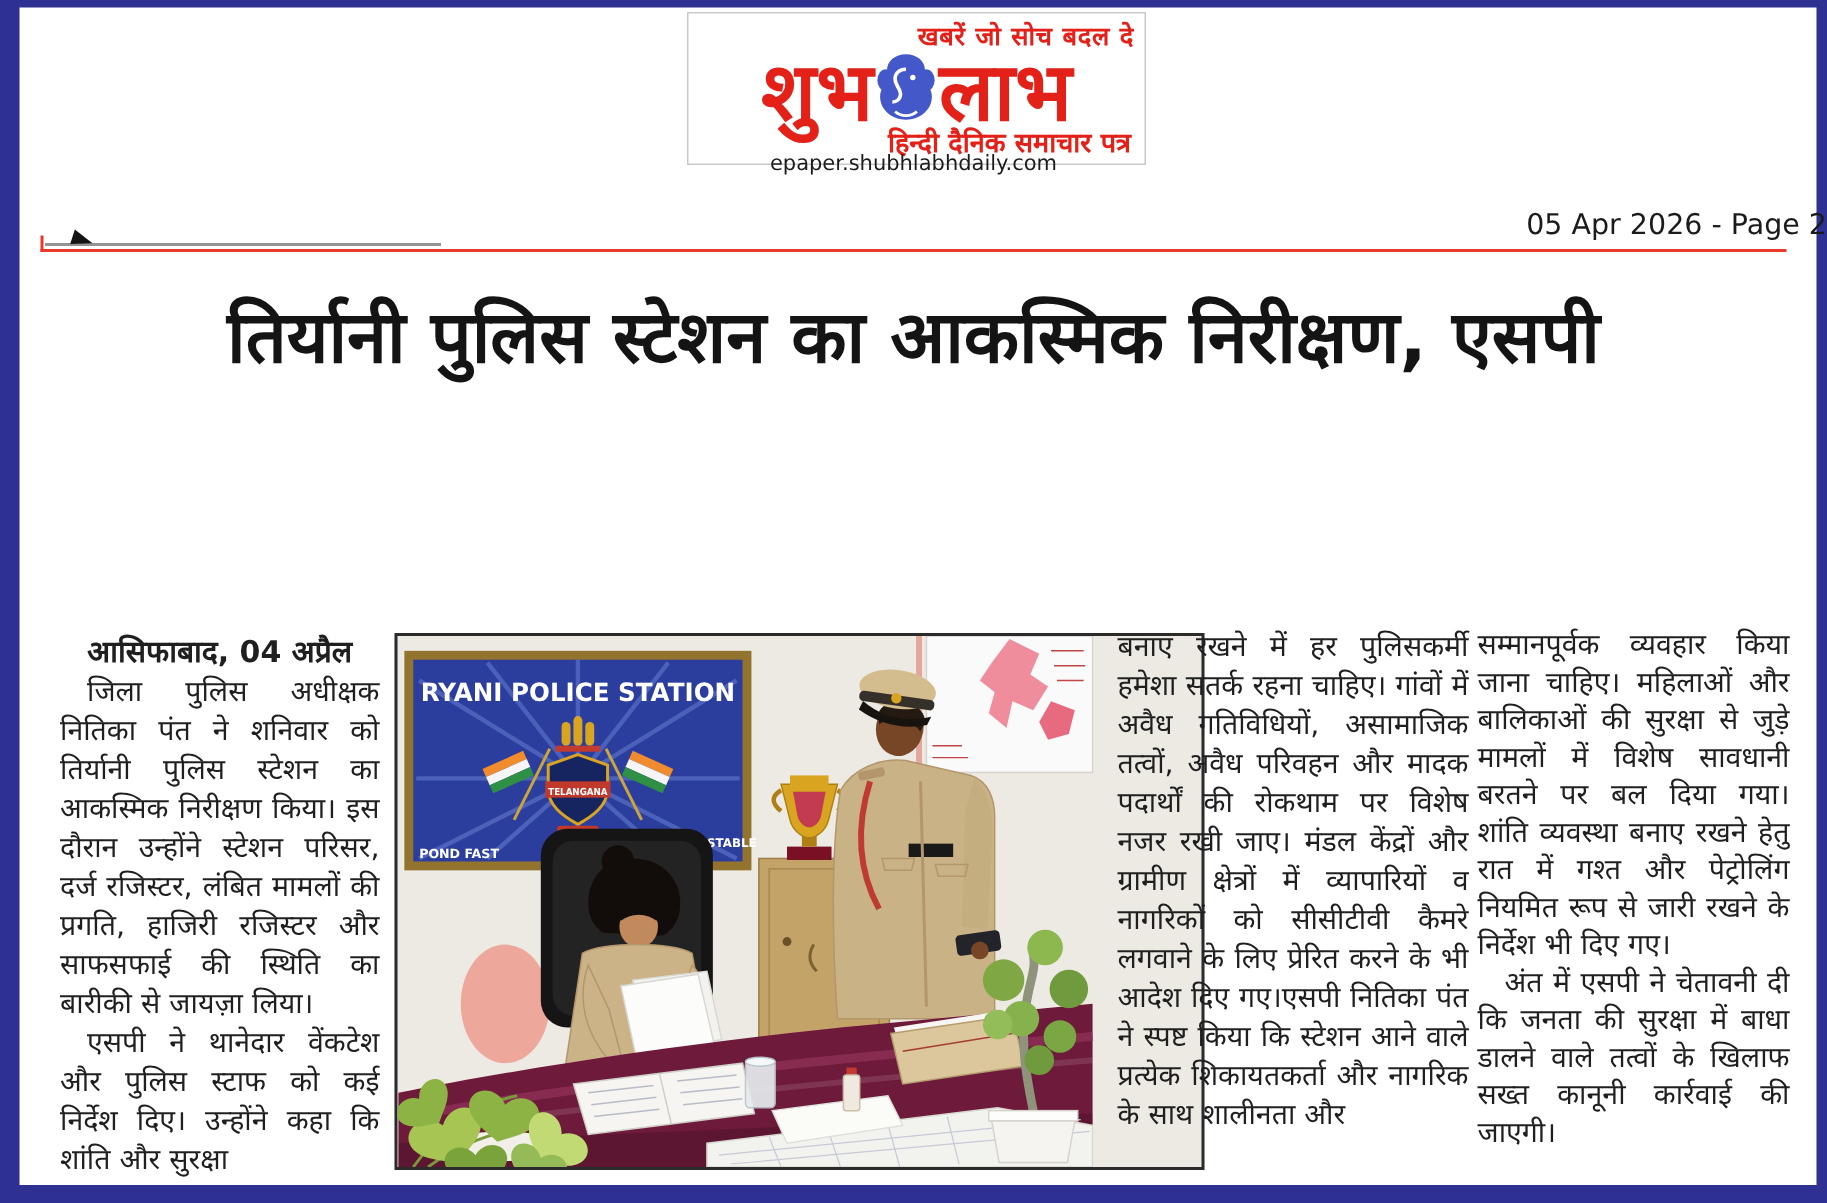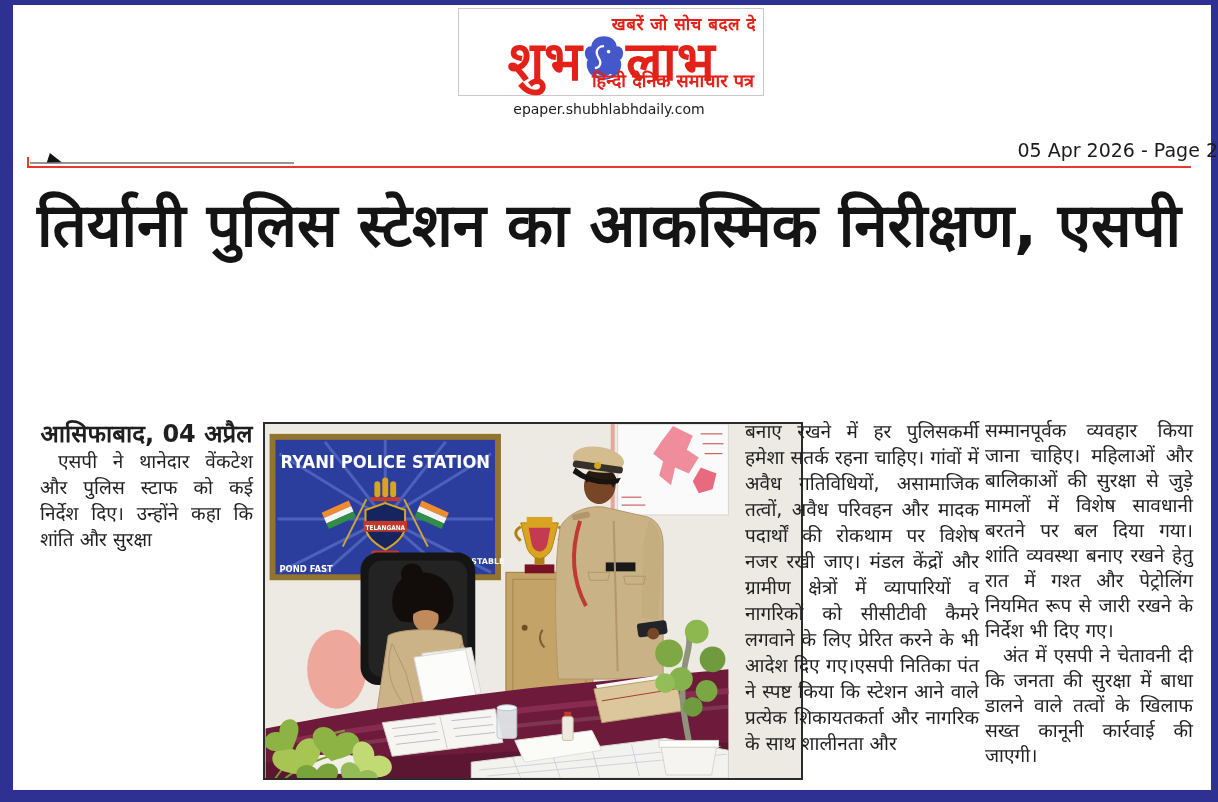--- a/index.html
+++ b/index.html
@@ -8,21 +8,21 @@
     position:relative;width:1218px;height:802px;background:#ffffff;
     overflow:hidden;font-family:"DejaVu Sans","Liberation Sans",sans-serif;
   }
   .frame{position:absolute;background:#2e3192;}
   .frame-top{left:0;top:0;width:100%;height:5px;}
   .frame-bottom{left:0;bottom:0;width:100%;height:12px;}
   .frame-left{left:0;top:0;width:13px;height:100%;}
   .frame-right{right:0;top:0;width:7px;height:100%;}
 
   
-  .masthead{position:absolute;left:458px;top:8px;width:306px;height:88px;
+  .masthead{position:absolute;left:458px;top:8px;width:306px;height:102px;
     border:1px solid #c9c9c9;background:#fff;}
   .tagline{position:absolute;top:3px;right:7px;color:#e32119;font-weight:bold;
     font-size:17px;letter-spacing:.5px;}
   .title-row{position:absolute;top:24px;left:0;width:100%;display:flex;
     align-items:flex-start;justify-content:center;gap:1px;}
   .title-word{color:#e32119;font-size:54px;font-weight:bold;line-height:58px;}
   .ganesha{width:40px;height:50px;margin:0 1px;}
   .subtitle{position:absolute;bottom:3px;right:9px;color:#e32119;
     font-weight:bold;font-size:18px;}
 
@@ -34,29 +34,29 @@
   
   .scan-line{position:absolute;left:30px;top:162px;width:264px;height:2px;background:#949494;}
   .cursor-arrow{position:absolute;left:48px;top:155px;width:0;height:0;
     border-top:5px solid transparent;border-bottom:5px solid transparent;
     border-left:14px solid #141414;transform:rotate(18deg);}
   .red-rule{position:absolute;left:27px;top:166px;width:1164px;height:2px;background:#e8392b;}
   .red-tick{position:absolute;left:27px;top:157px;width:2px;height:11px;background:#e8392b;}
 
   
   .headline{position:absolute;left:20px;top:172px;width:1178px;text-align:center;
-    color:#141414;font-weight:bold;font-size:60px;line-height:106px;white-space:nowrap;}
+    color:#141414;font-weight:bold;font-size:48px;line-height:106px;white-space:nowrap;}
 
   
   .story-col{position:absolute;font-size:19px;line-height:26px;color:#1f1f1f;
     text-align:justify;}
   .col1{left:40px;top:420px;width:213px;}
   .col3{left:745px;top:418px;width:234px;}
   .col4{left:985px;top:418px;width:208px;line-height:25px;}
-  .dateline{font-weight:bold;text-align:center;font-size:24px;line-height:28px;}
+  .dateline{font-weight:bold;text-align:center;font-size:20px;line-height:28px;}
   .para{margin:0;}
   .para.indent{text-indent:18px;}
 
   
   .photo{position:absolute;left:263px;top:422px;width:540px;height:358px;
     border:2px solid #2b2b2b;background:#edeae4;}
   .photo svg{display:block;}
 </style>
 </head>
 <body>
@@ -92,20 +92,21 @@
   <div class="cursor-arrow"></div>
   <div class="red-tick"></div>
   <div class="red-rule"></div>
 
   <div class="headline">
     <div>तिर्यानी पुलिस स्टेशन का आकस्मिक निरीक्षण, एसपी</div>
   </div>
 
   <div class="story-col col1">
     <div class="dateline">आसिफाबाद, 04 अप्रैल</div>
+    <p class="para indent">जिला पुलिस अधीक्षक नितिका पंत ने शनिवार को तिर्यानी पुलिस स्टेशन का आकस्मिक निरीक्षण किया। इस दौरान उन्होंने स्टेशन परिसर, दर्ज रजिस्टर, लंबित मामलों की प्रगति, हाजिरी रजिस्टर और साफसफाई की स्थिति का बारीकी से जायज़ा लिया।</p>
     <p class="para indent">एसपी ने थानेदार वेंकटेश और पुलिस स्टाफ को कई निर्देश दिए। उन्होंने कहा कि शांति और सुरक्षा</p>
   </div>
 
   <div class="photo">
     <svg viewBox="0 0 468 358" width="464" height="354">
 
       <rect width="468" height="358" fill="#edeae4"></rect>
       <rect x="349" y="0" width="4" height="212" fill="#e4a79b"></rect>
 
       <g>

